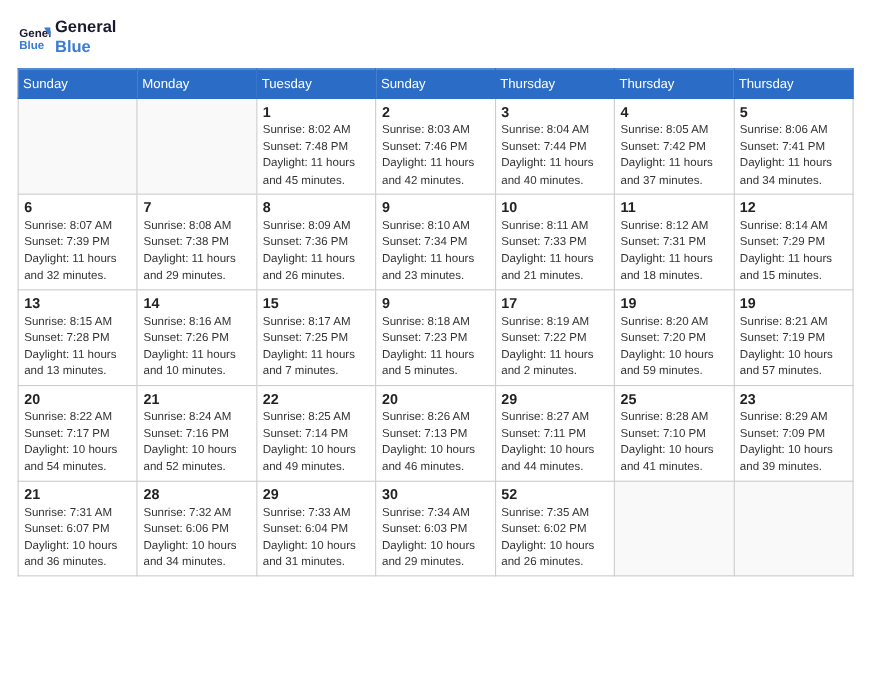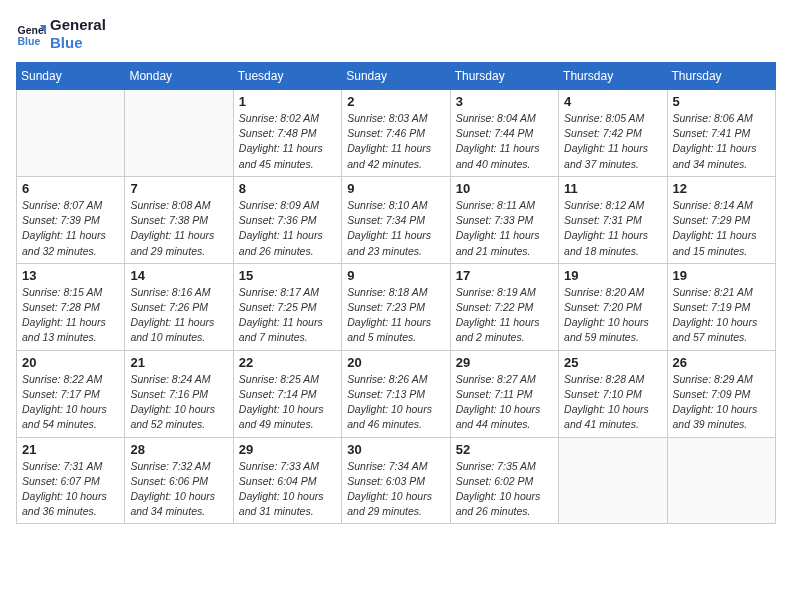--- a/index.html
+++ b/index.html
@@ -66,21 +66,20 @@
       font-size: 13px;
       font-weight: bold;
       color: #222;
       display: block;
       margin-bottom: 2px;
     }
     .day-info {
       color: #333;
       font-size: 10.5px;
       line-height: 1.45;
-      font-style: italic;
     }
   </style>
 </head>
 <body>
 
 <div class="header">
   <div class="logo">
     <svg class="logo-icon" viewBox="0 0 40 40">
       <text x="2" y="20" font-size="14" font-weight="bold" fill="#1a1a2e">General</text>
       <text x="2" y="34" font-size="14" font-weight="bold" fill="#3a7bd5">Blue</text>
@@ -214,21 +213,21 @@
         </td>
         <td>
           <span class="day-num">29</span>
           <div class="day-info">Sunrise: 8:27 AM<br>Sunset: 7:11 PM<br>Daylight: 10 hours and 44 minutes.</div>
         </td>
         <td>
           <span class="day-num">25</span>
           <div class="day-info">Sunrise: 8:28 AM<br>Sunset: 7:10 PM<br>Daylight: 10 hours and 41 minutes.</div>
         </td>
         <td>
-          <span class="day-num">26</span>
+          <span class="day-num">23</span>
           <div class="day-info">Sunrise: 8:29 AM<br>Sunset: 7:09 PM<br>Daylight: 10 hours and 39 minutes.</div>
         </td>
       </tr>
       <tr>
         <td>
           <span class="day-num">21</span>
           <div class="day-info">Sunrise: 7:31 AM<br>Sunset: 6:07 PM<br>Daylight: 10 hours and 36 minutes.</div>
         </td>
         <td>
           <span class="day-num">28</span>

